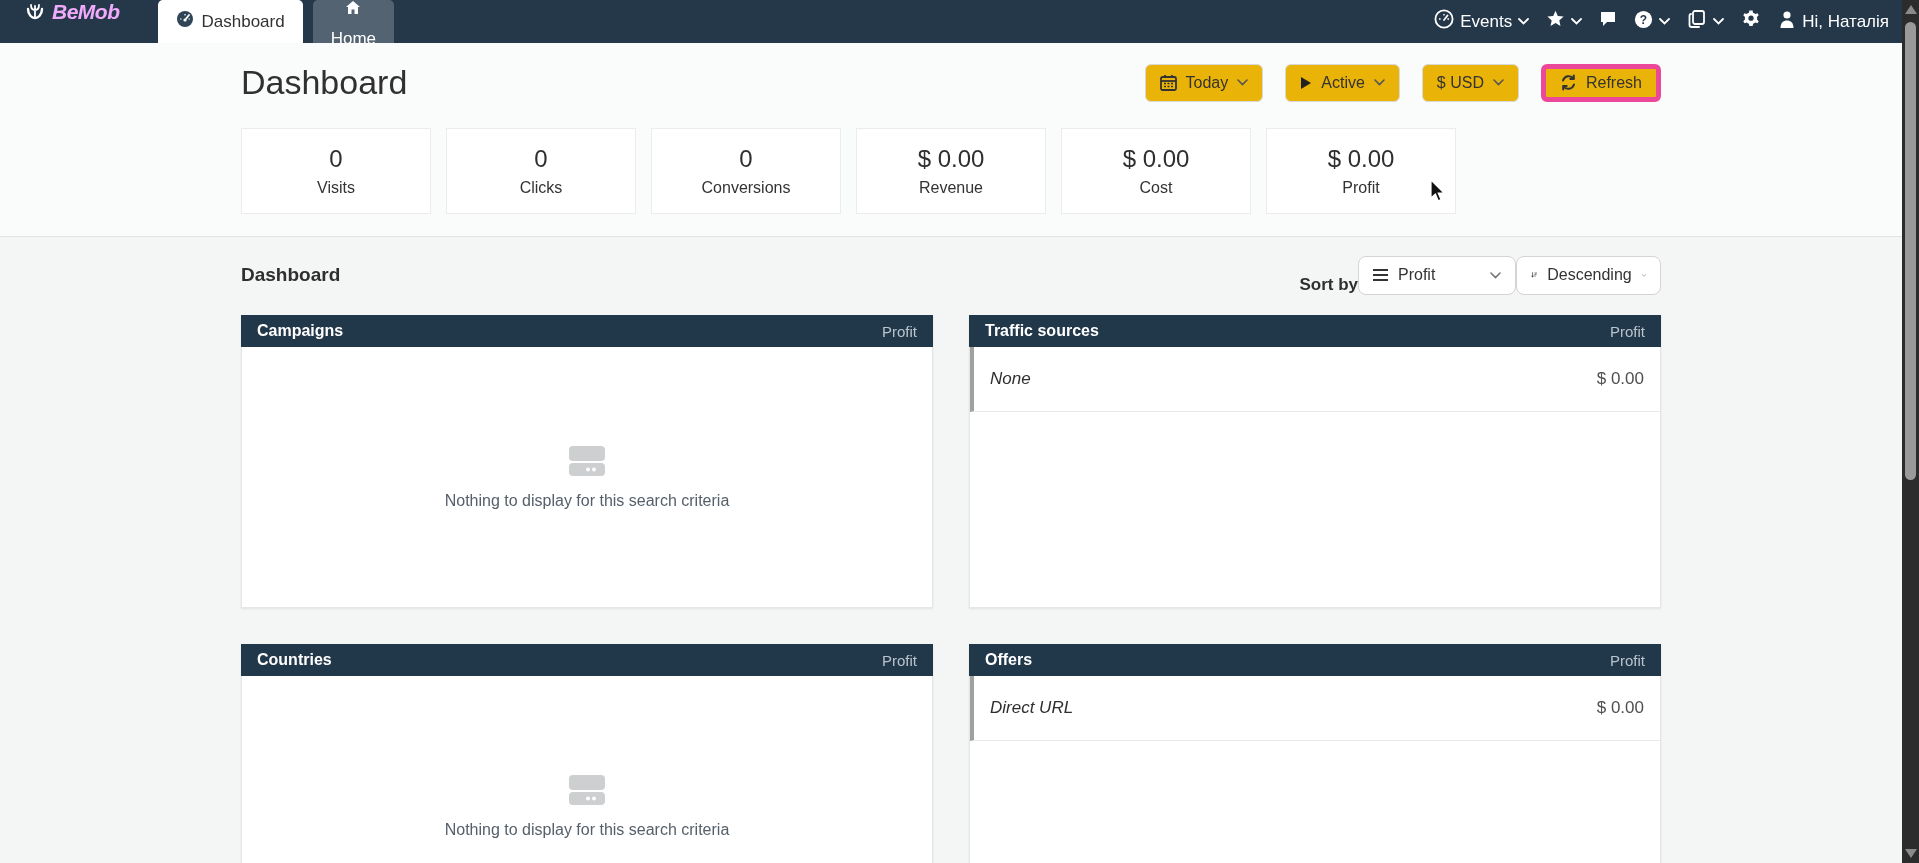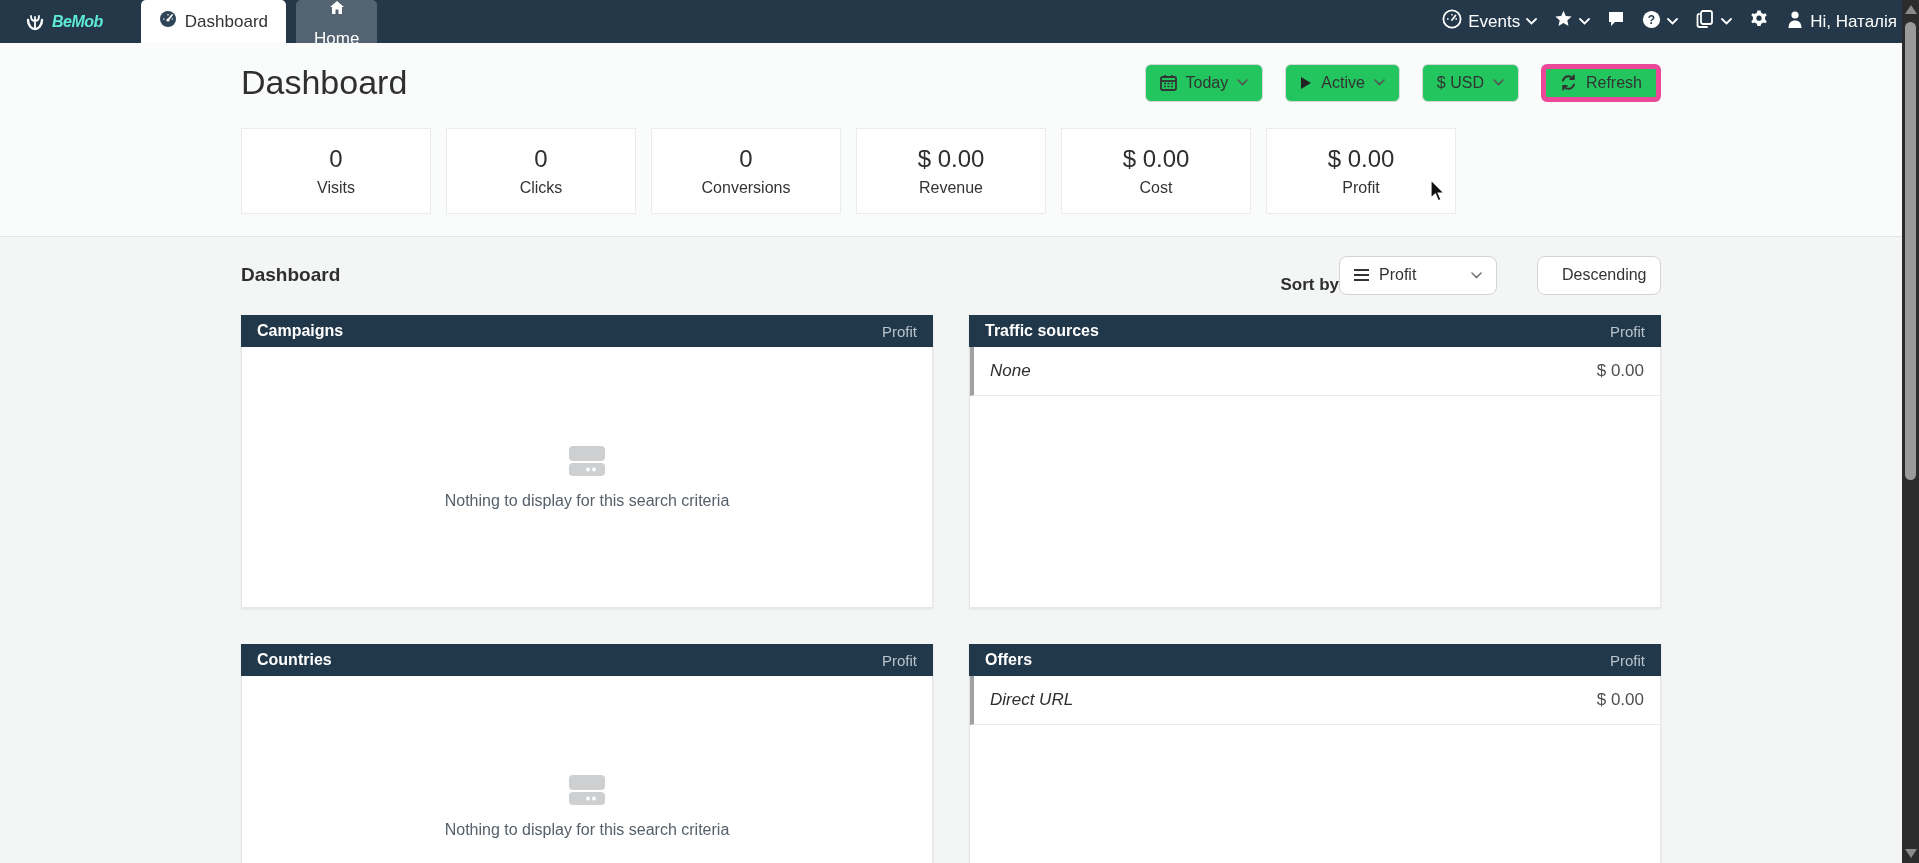--- a/index.html
+++ b/index.html
@@ -1,72 +1,72 @@
 <!DOCTYPE html>
 <html><head>
 <meta charset="utf-8">
 <style>
   * { margin:0; padding:0; box-sizing:border-box; }
   html,body { width:1919px; height:863px; overflow:hidden; }
   body { font-family:"Liberation Sans", sans-serif; background:#f4f5f5; position:relative; color:#333; }
 
   
   .topbar { height:43px; background:#24384a; display:flex; align-items:stretch; padding-left:24px; position:relative; z-index:2; }
-  .logo { display:flex; align-items:center; gap:6px; color:#5eead4; font-weight:bold; font-style:italic; font-size:16px; letter-spacing:-0.5px; margin-right:38px; }
+  .logo { display:flex; align-items:flex-start; gap:6px; color:#f0abfc; font-weight:bold; font-style:italic; font-size:21px; letter-spacing:-0.5px; margin-right:38px; }
   .logo svg { display:block; }
   .tabs { display:flex; align-items:stretch; gap:10px; }
   .tab { display:flex; align-items:center; gap:8px; padding:0 18px; font-size:17px; cursor:default; }
   .tab.active { background:#fff; color:#333; border-radius:5px 5px 0 0; }
   .tab.inactive { background:rgba(255,255,255,0.22); color:#fff; border-radius:5px 5px 0 0;flex-direction:column; }
-  .topbar-right { margin-left:auto; display:flex; align-items:center; gap:17px; color:#fff; font-size:17px; padding-right:22px; }
+  .topbar-right { margin-left:auto; display:flex; align-items:center; gap:17px; color:#fff; font-size:17px; padding-right:30px; }
   .tb-group { display:flex; align-items:center; gap:6px; }
   .chev { display:block; }
 
   
   .scrollbar { position:absolute; top:0; right:0; width:17px; height:863px; background:#2c2c2c; z-index:10; }
   .sb-up { position:absolute; top:5px; left:3px; width:0; height:0; border-left:6px solid transparent; border-right:6px solid transparent; border-bottom:9px solid #8a8a8a; }
   .sb-thumb { position:absolute; top:22px; left:3px; width:11px; height:458px; background:#9a9a9a; border-radius:6px; }
   .sb-down { position:absolute; bottom:5px; left:3px; width:0; height:0; border-left:6px solid transparent; border-right:6px solid transparent; border-top:9px solid #8a8a8a; }
 
   
   .page { width:1902px; }
   .container { width:1420px; margin:0 auto; }
   .header-section { background:#fafbfb; border-bottom:1px solid #e4e4e4; padding:20px 0 22px 0; }
   .title-row { display:flex; align-items:center; }
   .page-title { font-size:34px; color:#303030; font-weight:400; }
   .toolbar { margin-left:auto; display:flex; align-items:center; gap:22px; }
-  .btn { height:38px; display:flex; align-items:center; gap:9px; padding:0 14px; background:#22c55e; border:1px solid #d8d8d8; border-radius:6px; font-size:16px; color:#333; cursor:pointer; }
+  .btn { height:38px; display:flex; align-items:center; gap:9px; padding:0 14px; background:#eab308; border:1px solid #d8d8d8; border-radius:6px; font-size:16px; color:#333; cursor:pointer; }
   .btn.accent { border:5px solid #ec4899; }
   .btn svg { display:block; }
 
   .cards-row { display:flex; gap:15px; margin-top:26px; }
   .card { width:190px; height:86px; background:#fff; border:1px solid #ececec; display:flex; flex-direction:column; align-items:center; justify-content:center; gap:6px; }
   .card-value { font-size:24px; color:#2f2f2f; }
   .card-label { font-size:16px; color:#333; }
 
   .main { padding-top:18px; }
   .stats-row { display:flex; align-items:center; height:40px; }
   .stats-title { font-size:19px; font-weight:bold; color:#2f2f2f; }
   .sort-controls { margin-left:auto; display:flex; align-items:flex-end; }
   .sort-label { font-size:17px; font-weight:bold; color:#2f2f2f; }
   .select { height:39px; display:flex; align-items:center; gap:10px; padding:0 14px; background:#fff; border:1px solid #d4d4d4; border-radius:8px; font-size:16px; color:#333; cursor:pointer; }
   .select .sel-chev { margin-left:auto; }
   .select.w1 { width:158px; }
-  .select.w2 { width:124px;margin-left:40px; }
+  .select.w2 { width:145px; }
 
   .panels-grid { margin-top:20px; display:grid; grid-template-columns:692px 692px; column-gap:36px; row-gap:36px; }
   .panel { background:#fff; box-shadow:0 1px 2px rgba(0,0,0,0.08); }
   .panel-header { height:20px; background:#21374a; display:flex; align-items:center; padding:16px 16px; }
   .panel-title { color:#fff; font-weight:bold; font-size:16px; }
   .panel-metric { margin-left:auto; color:#b9c4cc; font-size:15px; }
   .panel-body { height:261px; border:1px solid #e6e6e6; border-top:none; display:flex; flex-direction:column; }
   .empty-state { flex:1; display:flex; flex-direction:column; align-items:center; justify-content:center; gap:12px; }
   .empty-icon { width:40px; }
   .empty-text { font-size:16px; color:#56606a; }
-  .data-row { height:49px; display:flex; align-items:center; border-bottom:1px solid #e9e9e9; border-left:4px solid #a0a0a0; padding:0 16px 0 16px; cursor:pointer; }
+  .data-row { height:65px; display:flex; align-items:center; border-bottom:1px solid #e9e9e9; border-left:4px solid #a0a0a0; padding:0 16px 0 16px; cursor:pointer; }
   .row-name { font-style:italic; font-size:17px; color:#2f2f2f; }
   .row-value { margin-left:auto; font-size:17px; color:#4f4f4f; }
 
   
   .cursor { position:absolute; left:1430px; top:179px; z-index:20; pointer-events:none; }
 </style>
 </head>
 <body>
 
 <div class="topbar">

